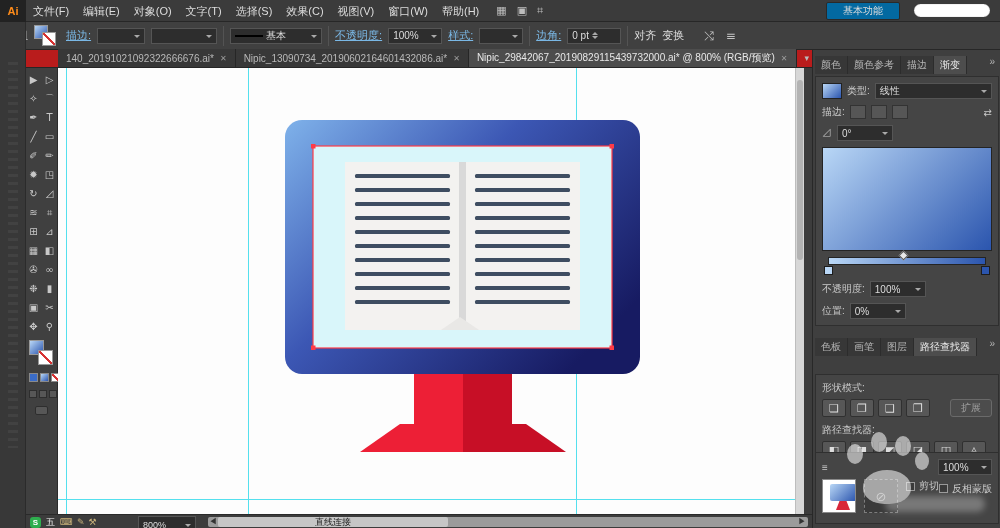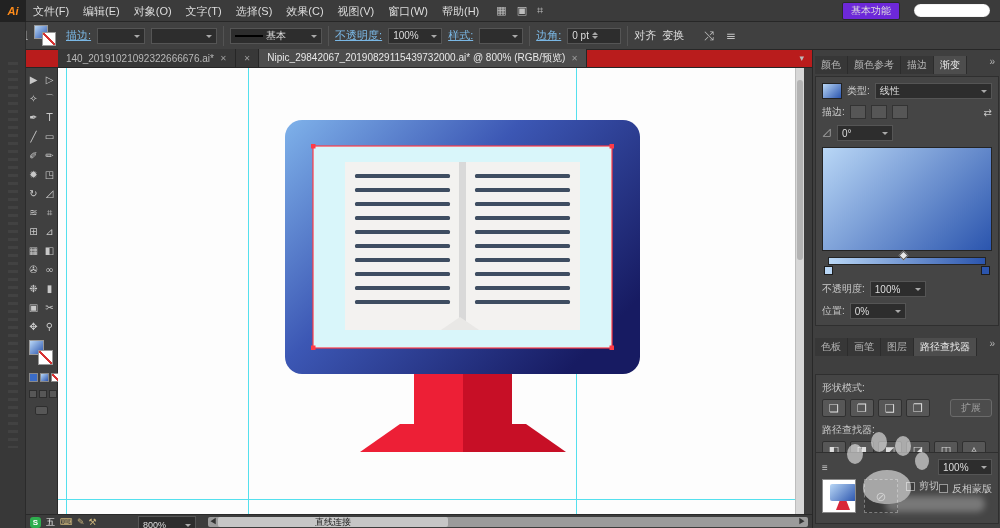--- a/index.html
+++ b/index.html
@@ -2,27 +2,27 @@
 <html lang="zh"><head>
 <meta charset="utf-8">
 <style>
   * { box-sizing: border-box; margin: 0; padding: 0; }
   html,body { width:1000px; height:528px; }
   body { font-family:"Liberation Sans",sans-serif; background:#3d3d3d; }
   #app { position:relative; width:1000px; height:528px; overflow:hidden; background:#3d3d3d; color:#ccc; font-size:11px; }
 
   
   .menubar { position:absolute; left:0; top:0; width:1000px; height:22px; background:#3b3b3b; border-bottom:1px solid #272727; display:flex; align-items:center; }
-  .ai-logo { width:26px; height:22px; background:#222; color:#ff8c1a; font-weight:bold; font-size:11px; text-align:center; line-height:22px;font-style:italic; }
+  .ai-logo { width:26px; height:22px; background:#222; color:#ff8c1a; font-weight:bold; font-size:11px; text-align:center; line-height:22px; }
   .menus { display:flex; height:22px; }
   .menu-item { padding:0 7px; line-height:22px; color:#ddd; font-size:11px; cursor:default; }
   .appicons { display:flex; gap:10px; margin-left:10px; }
   .app-icon { color:#bdbdbd; font-size:11px; line-height:22px; font-family:"DejaVu Sans",sans-serif; }
   .mb-spacer { flex:1; }
-  .workspace-btn { color:#ddd; font-size:10px; padding:1px 8px; border:1px solid #2a2a2a; background:#6d28d9; border-radius:2px; margin-right:14px; }
+  .workspace-btn { color:#ddd; font-size:10px; padding:1px 16px; border:1px solid #2a2a2a; background:#0369a1; border-radius:2px; margin-right:14px; }
   .search { width:76px; height:13px; background:#fff; border-radius:7px; margin-right:10px; box-shadow:inset 0 0 1px #888; }
 
   
   .controlbar { position:absolute; left:0; top:22px; width:1000px; height:28px; background:#404040; border-bottom:1px solid #272727; display:flex; align-items:center; gap:6px; padding:0 6px; }
   .cb-label { font-size:11px; color:#ddd; }
   .lk { color:#7ab8e6; text-decoration:underline; font-size:11px; }
   .fld { display:flex; align-items:center; gap:3px; background:#2d2d2d; border:1px solid #555; height:16px; padding:0 4px; font-size:10px; color:#ddd; }
   .caret { width:0; height:0; border:3px solid transparent; border-top-color:#aaa; margin-top:4px; margin-left:auto; }
   .vdiv { width:1px; height:20px; background:#2b2b2b; border-right:1px solid #535353; }
   .swstack { position:relative; width:26px; height:22px; }
@@ -196,20 +196,21 @@
   </div>
 
   <div class="leftstrip"></div>
 
   <div class="tabbar">
     <div class="doc-tab">
       <span>140_20191021092322666676.ai*</span>
       <span class="tclose">✕</span>
     </div>
     <div class="doc-tab">
+      <span>Nipic_13090734_20190602164601432086.ai*</span>
       <span class="tclose">✕</span>
     </div>
     <div class="doc-tab active">
       <span>Nipic_29842067_20190829115439732000.ai* @ 800% (RGB/预览)</span>
       <span class="tclose">✕</span>
     </div>
     <div class="tab-overflow">▾</div>
   </div>
 
   <div class="toolbar">

